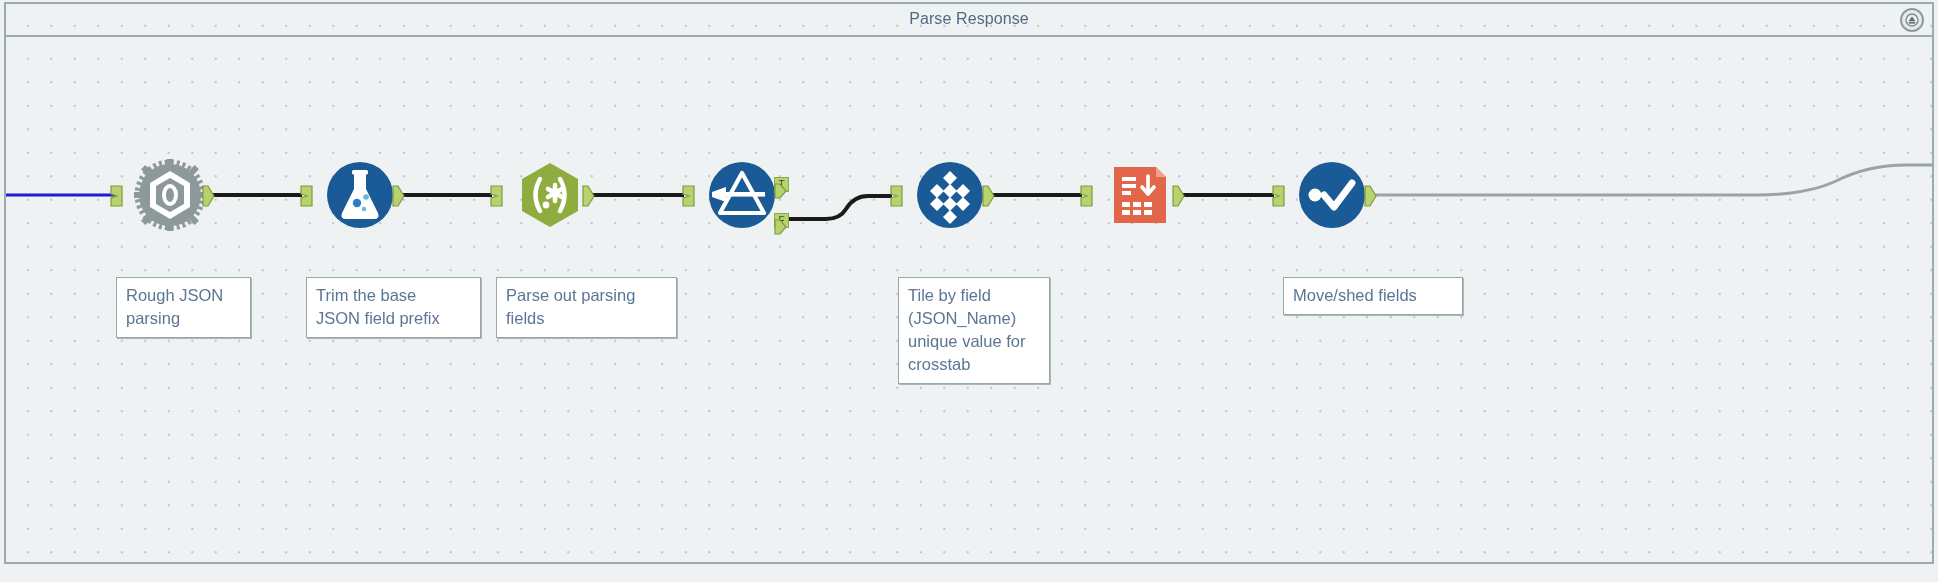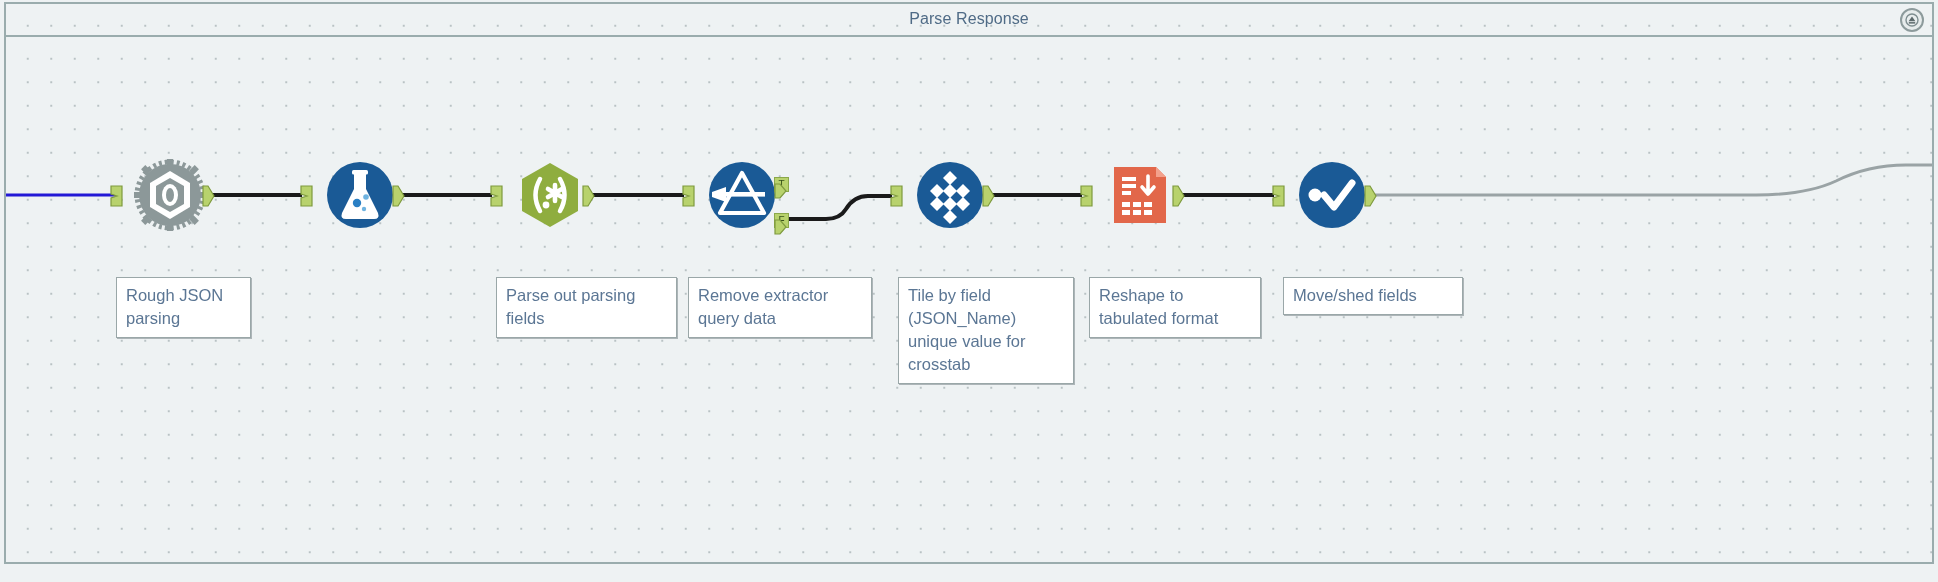--- a/index.html
+++ b/index.html
@@ -228,20 +228,22 @@
           <circle cx="33" cy="44" r="4.2" fill="#2a7fc4"></circle>
           <circle cx="42" cy="38" r="2.8" fill="#6fb3e0"></circle>
           <circle cx="40" cy="50" r="2.2" fill="#6fb3e0"></circle>
         </svg>
       </div>
       <div class="anchor" style="left:386px; top:148px;">
         <svg width="13" height="22" viewBox="0 0 13 22">
           <path d="M1 1 L6 1 L12 11 L6 21 L1 21 Z" fill="#b8d26d" stroke="#7e9a3e" stroke-width="1.2"></path>
         </svg>
       </div>
+      <div class="caption" style="left:300px; top:240px; width:175px;">Trim the base
+JSON field prefix</div>
 
       <div class="anchor" style="left:484px; top:148px;">
         <svg width="13" height="22" viewBox="0 0 13 22">
           <path d="M1 1 L12 1 L12 21 L1 21 L1 13 L7 11 L1 9 Z" fill="#b8d26d" stroke="#7e9a3e" stroke-width="1.2"></path>
         </svg>
       </div>
       <div class="node" style="left:508px; top:122px;">
         <svg class="glyph" viewBox="0 0 72 72" aria-hidden="true">
           <path d="M36 4 L64 20 L64 52 L36 68 L8 52 L8 20 Z" fill="#8fad3f"></path>
           <path d="M26 20 Q17 36 26 52" fill="none" stroke="#ffffff" stroke-width="4.5" stroke-linecap="round"></path>
@@ -276,22 +278,20 @@
         <svg width="13" height="16" viewBox="0 0 13 16">
           <path d="M1 1 L6 1 L12 8 L6 15 L1 15 Z" fill="#b8d26d" stroke="#7e9a3e" stroke-width="1.2"></path>
         </svg>
       </div>
       <div class="port-tag" style="left:768px; top:176px;">F</div>
       <div class="anchor" style="left:768px; top:182px;">
         <svg width="13" height="16" viewBox="0 0 13 16">
           <path d="M1 1 L6 1 L12 8 L6 15 L1 15 Z" fill="#b8d26d" stroke="#7e9a3e" stroke-width="1.2"></path>
         </svg>
       </div>
-      <div class="caption" style="left:682px; top:240px; width:184px;">Remove extractor
-query data</div>
 
       <div class="anchor" style="left:884px; top:148px;">
         <svg width="13" height="22" viewBox="0 0 13 22">
           <path d="M1 1 L12 1 L12 21 L1 21 L1 13 L7 11 L1 9 Z" fill="#b8d26d" stroke="#7e9a3e" stroke-width="1.2"></path>
         </svg>
       </div>
       <div class="node" style="left:908px; top:122px;">
         <svg class="glyph" viewBox="0 0 72 72" aria-hidden="true">
           <circle cx="36" cy="36" r="33" fill="#1a5a96"></circle>
           <g fill="#ffffff">
@@ -304,21 +304,21 @@
             <path d="M36 38 l7 7 -7 7 -7 -7 Z"></path>
             <path d="M36 51 l7 7 -7 7 -7 -7 Z"></path>
           </g>
         </svg>
       </div>
       <div class="anchor" style="left:976px; top:148px;">
         <svg width="13" height="22" viewBox="0 0 13 22">
           <path d="M1 1 L6 1 L12 11 L6 21 L1 21 Z" fill="#b8d26d" stroke="#7e9a3e" stroke-width="1.2"></path>
         </svg>
       </div>
-      <div class="caption" style="left:892px; top:240px; width:176px;">Tile by field
+      <div class="caption" style="left:892px; top:240px; width:152px;">Tile by field
 (JSON_Name)
 unique value for
 crosstab</div>
 
       <div class="anchor" style="left:1074px; top:148px;">
         <svg width="13" height="22" viewBox="0 0 13 22">
           <path d="M1 1 L12 1 L12 21 L1 21 L1 13 L7 11 L1 9 Z" fill="#b8d26d" stroke="#7e9a3e" stroke-width="1.2"></path>
         </svg>
       </div>
       <div class="node" style="left:1098px; top:122px;">
@@ -339,22 +339,20 @@
             <rect x="29" y="51" width="8" height="5"></rect>
             <rect x="40" y="51" width="8" height="5"></rect>
           </g>
         </svg>
       </div>
       <div class="anchor" style="left:1166px; top:148px;">
         <svg width="13" height="22" viewBox="0 0 13 22">
           <path d="M1 1 L6 1 L12 11 L6 21 L1 21 Z" fill="#b8d26d" stroke="#7e9a3e" stroke-width="1.2"></path>
         </svg>
       </div>
-      <div class="caption" style="left:1083px; top:240px; width:172px;">Reshape to
-tabulated format</div>
 
       <div class="anchor" style="left:1266px; top:148px;">
         <svg width="13" height="22" viewBox="0 0 13 22">
           <path d="M1 1 L12 1 L12 21 L1 21 L1 13 L7 11 L1 9 Z" fill="#b8d26d" stroke="#7e9a3e" stroke-width="1.2"></path>
         </svg>
       </div>
       <div class="node" style="left:1290px; top:122px;">
         <svg class="glyph" viewBox="0 0 72 72" aria-hidden="true">
           <circle cx="36" cy="36" r="33" fill="#1a5a96"></circle>
           <circle cx="19" cy="36" r="6.5" fill="#ffffff"></circle>

